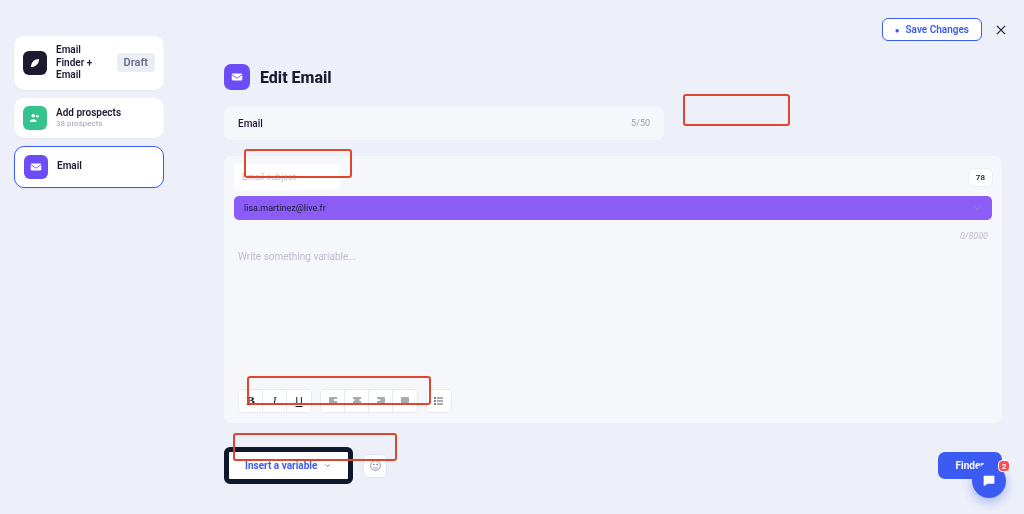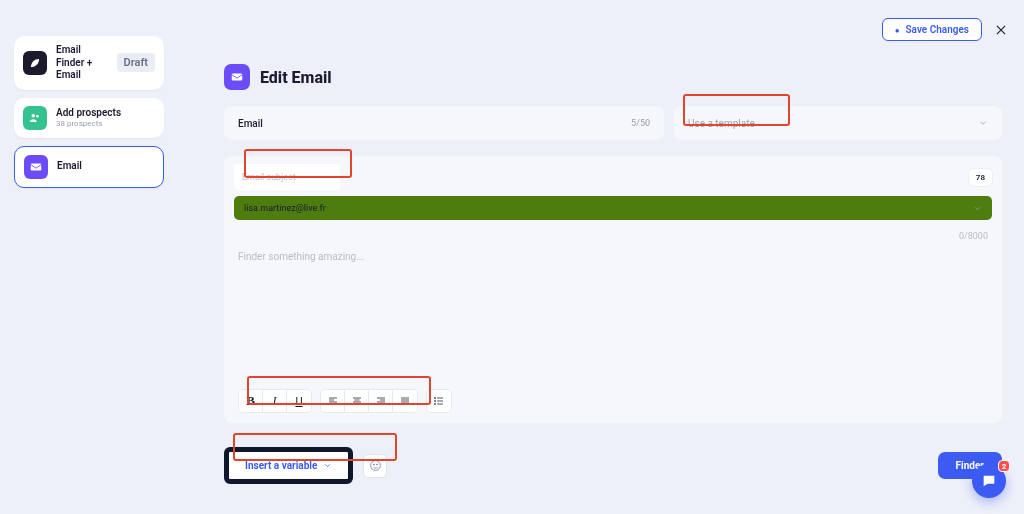--- a/index.html
+++ b/index.html
@@ -42,25 +42,25 @@
   .tmpl-card .ph{font-size:10px;color:#9aa0b4;}
   .tmpl-card svg{width:10px;height:10px;stroke:#9aa0b4;stroke-width:2;fill:none;}
 
   .editor{background:#f6f7fb;border-radius:8px;padding:8px 0 4px;}
   .subj-row{display:flex;align-items:center;padding:0 10px;margin-bottom:6px;}
   .subj-wrap{flex:1;}
   .subj-input{width:106px;height:26px;background:#fff;border:none;border-radius:4px;padding:0 8px;font-size:9px;color:#1c1b33;}
   .subj-input::placeholder{color:#b7bccd;}
   .badge78{background:#fff;border-radius:5px;padding:4px 7px;font-size:8px;color:#1c1b33;font-weight:600;box-shadow:0 0 0 1px #eceef6;}
 
-  .from-row{background:#4d7c0f;border-radius:5px;margin:0 10px;height:24px;display:flex;align-items:center;justify-content:space-between;padding:0 10px;cursor:pointer;}
+  .from-row{background:#8b5cf6;border-radius:5px;margin:0 10px;height:24px;display:flex;align-items:center;justify-content:space-between;padding:0 10px;cursor:pointer;}
   .from-row .em{font-size:9px;color:#1c1b33;}
   .from-row svg{width:9px;height:9px;stroke:#9aa0b4;stroke-width:2;fill:none;}
 
-  .counter-row{text-align:right;padding:4px 14px 0;}
+  .counter-row{text-align:right;padding:4px 14px 0;font-style:italic;}
   .counter-row .c{font-size:9px;color:#b7bccd;}
 
   .body-area{padding:2px 14px;min-height:142px;}
   .body-ph{font-size:10px;color:#b7bccd;}
 
   .toolbar{display:flex;gap:0;padding:4px 14px 6px;}
   .tb-group{display:flex;border:1px solid #e6e8f2;border-radius:5px;overflow:hidden;background:#fff;}
   .tb-btn{width:24px;height:22px;display:flex;align-items:center;justify-content:center;font-size:11px;color:#1c1b33;background:#fff;border:none;cursor:pointer;border-right:1px solid #e6e8f2;}
   .tb-btn:last-child{border-right:none;}
   .tb-btn svg{width:12px;height:12px;stroke:#1c1b33;stroke-width:1.5;fill:none;}
@@ -154,47 +154,41 @@
           </svg>
       </div>
       <h1>Edit Email</h1>
     </div>
 
     <div class="row1">
       <div class="card name-card">
         <span class="nm">Email</span>
         <span class="ct">5/50</span>
       </div>
-      <div class="card tmpl-card">
-        <span class="ph">Use a template</span>
-        <svg viewBox="0 0 24 24">
-            <path d="M6 9l6 6 6-6"></path>
-          </svg>
-      </div>
     </div>
 
     <div class="editor">
       <div class="subj-row">
         <div class="subj-wrap">
           <input class="subj-input" placeholder="Email subject" style="">
         </div>
         <div class="badge78">78</div>
       </div>
 
       <div class="from-row">
         <span class="em">lisa.martinez@live.fr</span>
         <svg viewBox="0 0 24 24">
             <path d="M6 9l6 6 6-6"></path>
           </svg>
       </div>
 
       <div class="counter-row"><span class="c">0/8000</span></div>
 
       <div class="body-area">
-        <span class="body-ph">Finder something amazing...</span>
+        <span class="body-ph">Write something variable...</span>
       </div>
 
       <div class="toolbar">
         <div class="tb-group">
           <button class="tb-btn">
               <b>B</b>
             </button>
           <button class="tb-btn">
               <i>I</i>
             </button>

